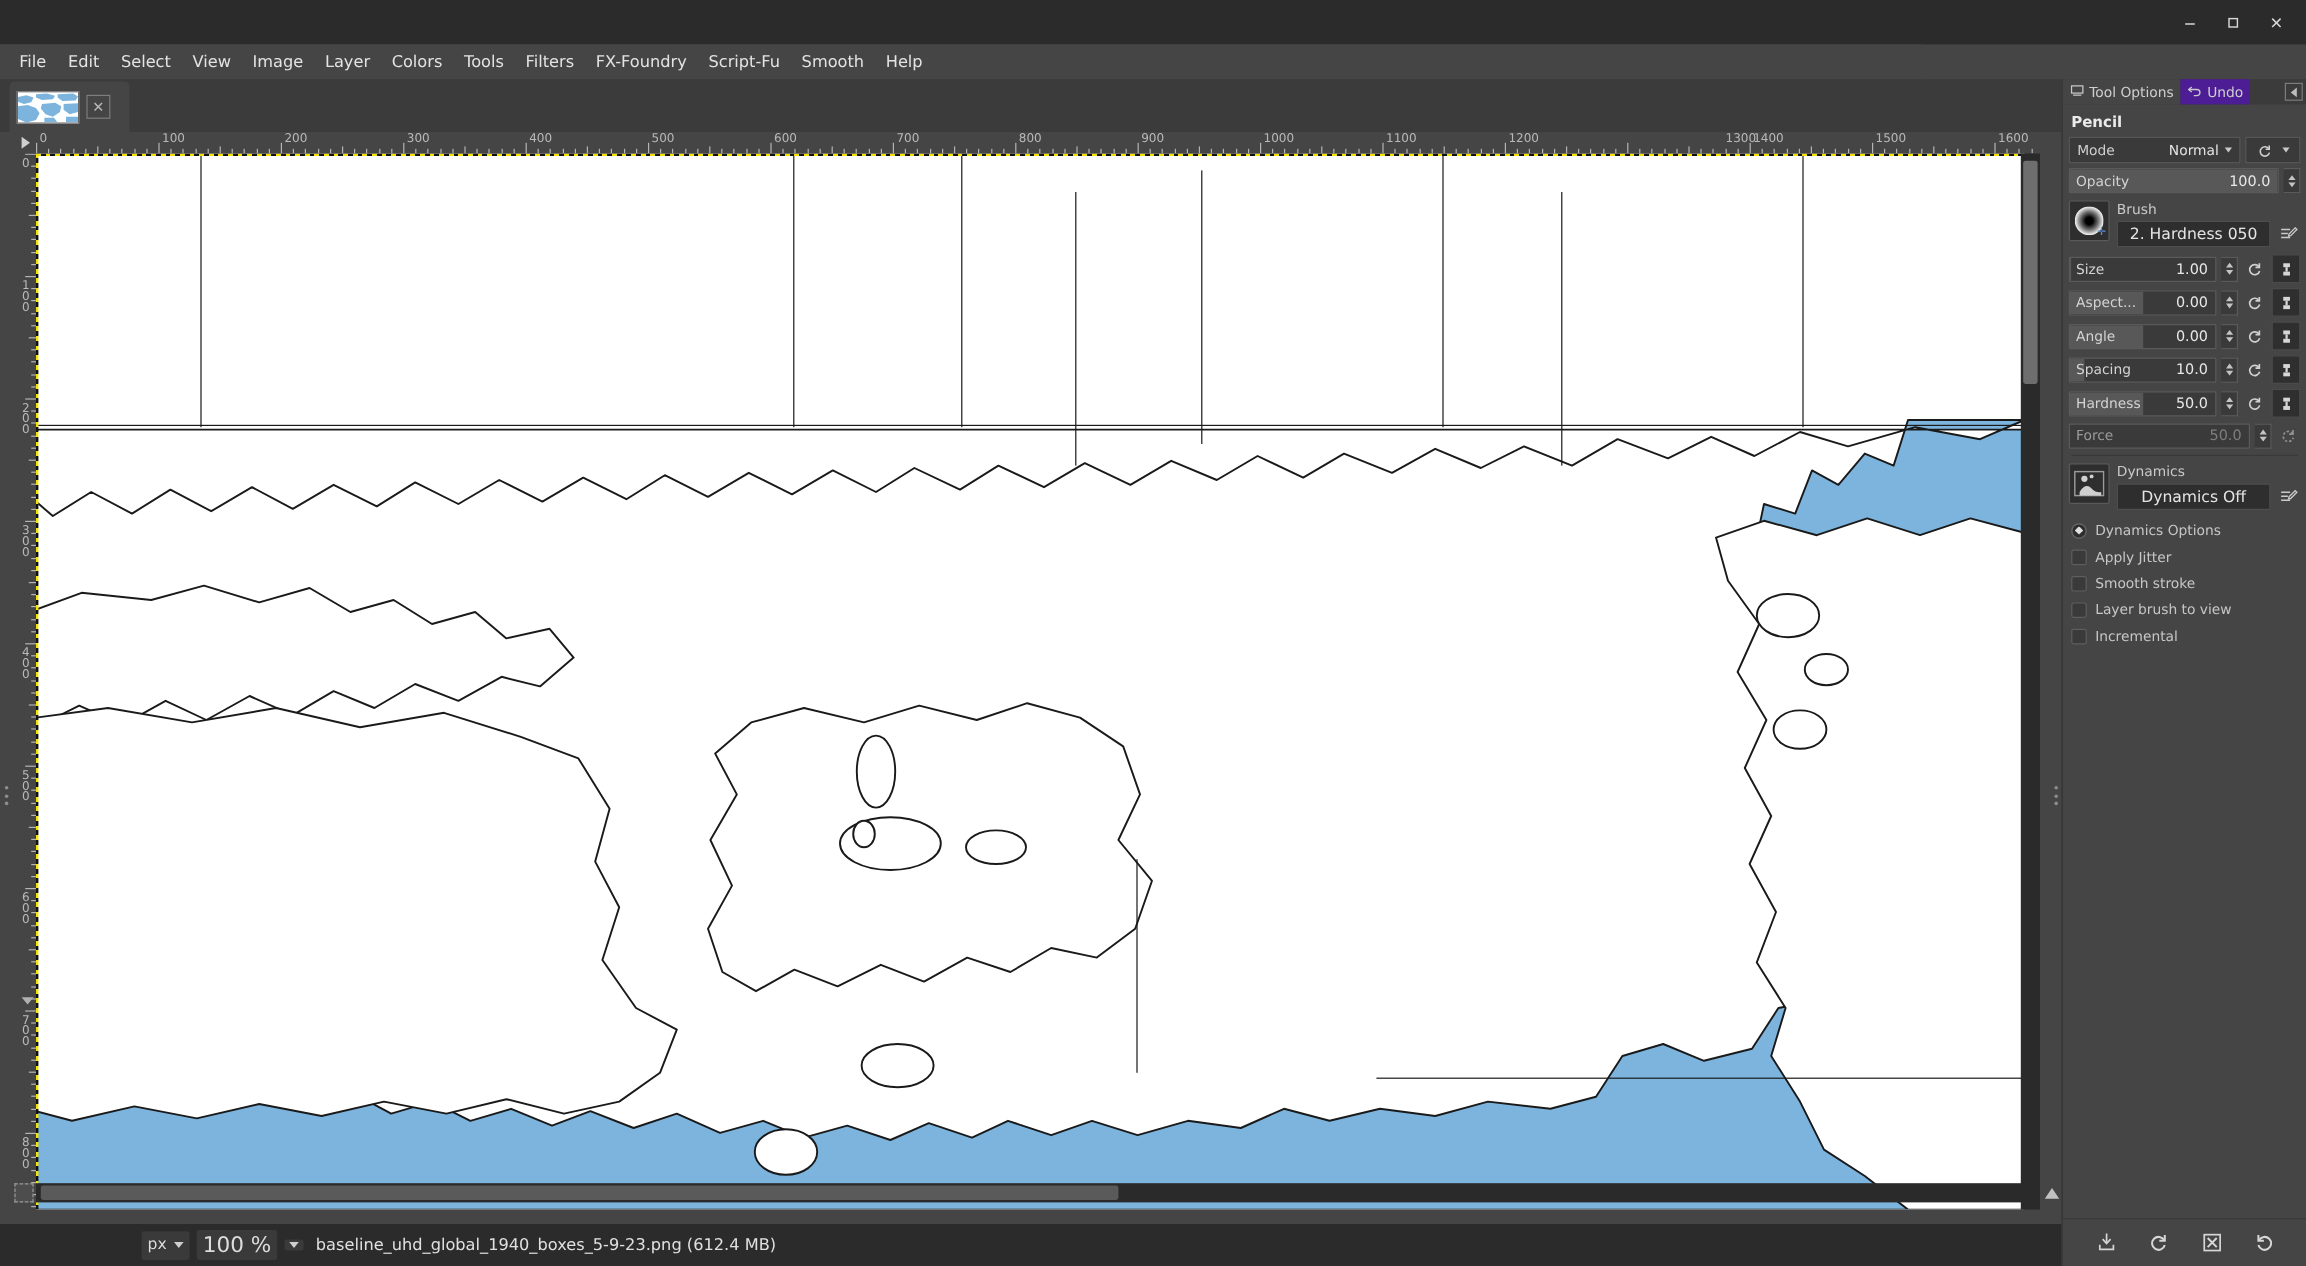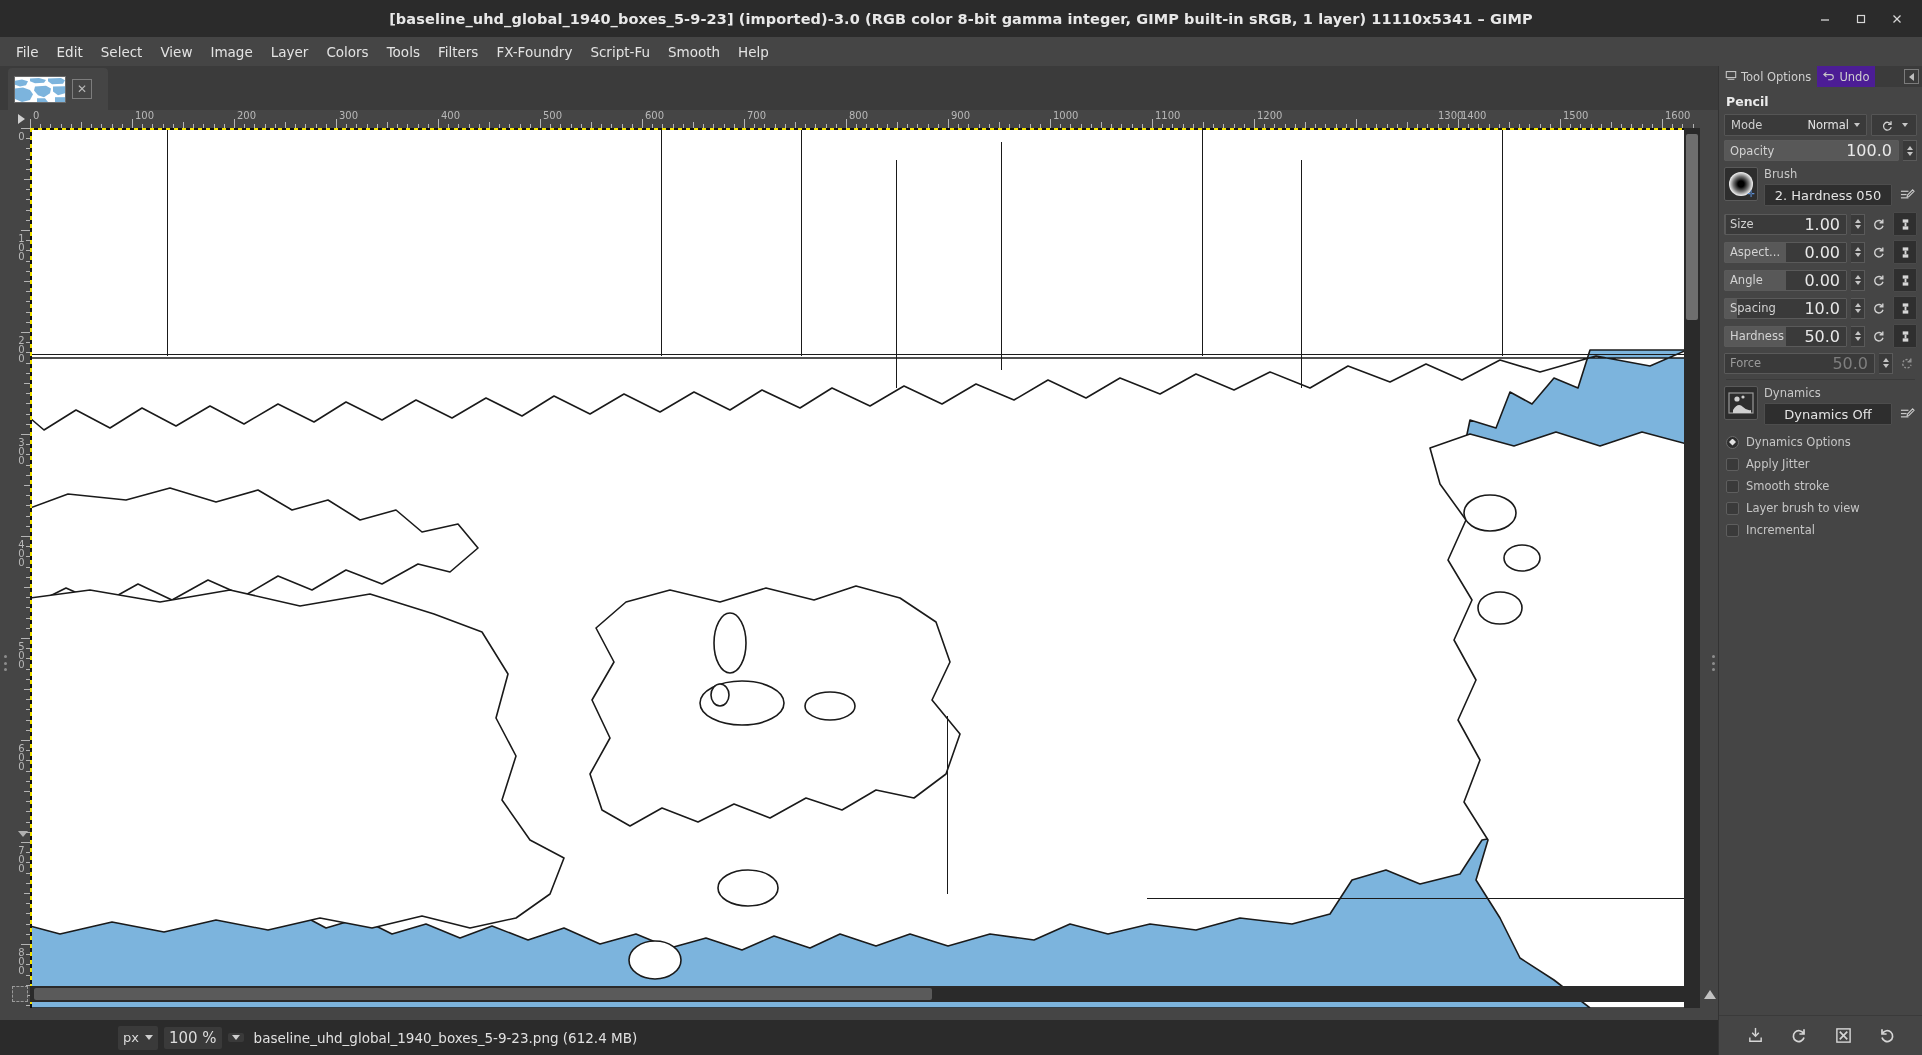--- a/index.html
+++ b/index.html
@@ -139,21 +139,21 @@
   
   .statusbar {
     position: absolute; left: 0; top: 1020px; width: 1718px; height: 35px;
     background: #2b2b2b; display: flex; align-items: center; padding-left: 118px; gap: 6px;
   }
   .unitsel, .zoomsel {
     height: 24px; display: flex; align-items: center; gap: 6px;
     color: #dcdcdc; font-size: 13px; padding: 0 5px;
   }
   .unitsel { background: #3a3a3a; border-radius: 2px; }
-  .zoombox { background: #3a3a3a; color:#dcdcdc; font-size:15px; padding:2px 5px; border-radius:2px;}
+  .zoombox { background: #3a3a3a; color:#dcdcdc; font-size:18px; padding:2px 5px; border-radius:2px;}
   .zoomarrow { background:#3a3a3a; border-radius:2px; padding: 2px 4px; display:flex;align-items:center;}
   .chev { width:0;height:0;border-top:5px solid #cfcfcf;border-left:4px solid transparent;border-right:4px solid transparent; }
   .statustext { color: #e0e0e0; font-size: 13.5px; margin-left: 4px; }
 
   
   .dock {
     position: absolute; left: 1718px; top: 66px; width: 204px; height: 989px;
     background: #454545; border-left: 1px solid #333;
   }
   .dock-tabs { position: relative; height: 21px; background: #3b3b3b; display: flex; align-items: flex-end; }
@@ -182,21 +182,21 @@
   .combo-chev { width:0;height:0;border-top:4px solid #c8c8c8;border-left:3.5px solid transparent;border-right:3.5px solid transparent; margin-left:5px;}
   .btn-flat { width: 20px; height: 22px; display:flex;align-items:center;justify-content:center;}
   .modebtn { width: 46px; height: 22px; background:#3a3a3a;border:1px solid #555;display:flex;align-items:center;justify-content:center;gap:3px;border-radius:1px;}
 
   .slider {
     position: relative; flex: 1; height: 21px; background: #3a3a3a; border: 1px solid #5a5a5a;
     display: flex; align-items: center; overflow: hidden; border-radius: 1px;
   }
   .slider .fill { position: absolute; left: 0; top: 0; bottom: 0; background: #585858; }
   .slider .lab { position: relative; color: #d3d3d3; font-size: 11.5px; padding-left: 5px; z-index:2;}
-  .slider .num { position: relative; margin-left: auto; color: #e8e8e8; font-size: 16px; padding-right: 6px; z-index:2;}
+  .slider .num { position: relative; margin-left: auto; color: #e8e8e8; font-size: 12px; padding-right: 6px; z-index:2;}
   .slider.disabled .lab { color:#9a9a9a;} .slider.disabled .num { color:#7e7e7e;}
   .spin {
     width: 14px; height: 21px; background: #3a3a3a; border: 1px solid #5a5a5a; border-left: none;
     display: flex; flex-direction: column; align-items: center; justify-content: center; gap:2px;
   }
   .spin .up { width:0;height:0;border-bottom:4px solid #c4c4c4;border-left:3.5px solid transparent;border-right:3.5px solid transparent;}
   .spin .dn { width:0;height:0;border-top:4px solid #c4c4c4;border-left:3.5px solid transparent;border-right:3.5px solid transparent;}
 
   .lockbtn { width: 24px; height: 24px; background: #2f2f2f; border:1px solid #4a4a4a;
      display:flex;align-items:center;justify-content:center;border-radius:1px;}
@@ -223,21 +223,20 @@
     border-top: 1px solid #3a3a3a; display: flex; align-items: center; justify-content: space-around; padding: 0 14px;
   }
   .footicon { width: 26px; height: 24px; display:flex;align-items:center;justify-content:center;}
 </style>
 </head>
 <body>
 
 <div id="app">
 
   <div class="titlebar">
-    <div class="title">[baseline_uhd_global_1940_boxes_5-9-23] (imported)-3.0 (RGB color 8-bit gamma integer, GIMP built-in sRGB, 1 layer) 11110x5341 – GIMP</div>
     <div class="winbtns">
       <div class="winbtn">
         <svg width="12" height="12" viewBox="0 0 12 12">
             <line x1="2" y1="7" x2="10" y2="7" stroke="#d7d7d7" stroke-width="1.3"></line>
           </svg>
       </div>
       <div class="winbtn">
         <svg width="12" height="12" viewBox="0 0 12 12">
             <rect x="2.5" y="2.5" width="7" height="7" fill="none" stroke="#d7d7d7" stroke-width="1.2"></rect>
           </svg>

